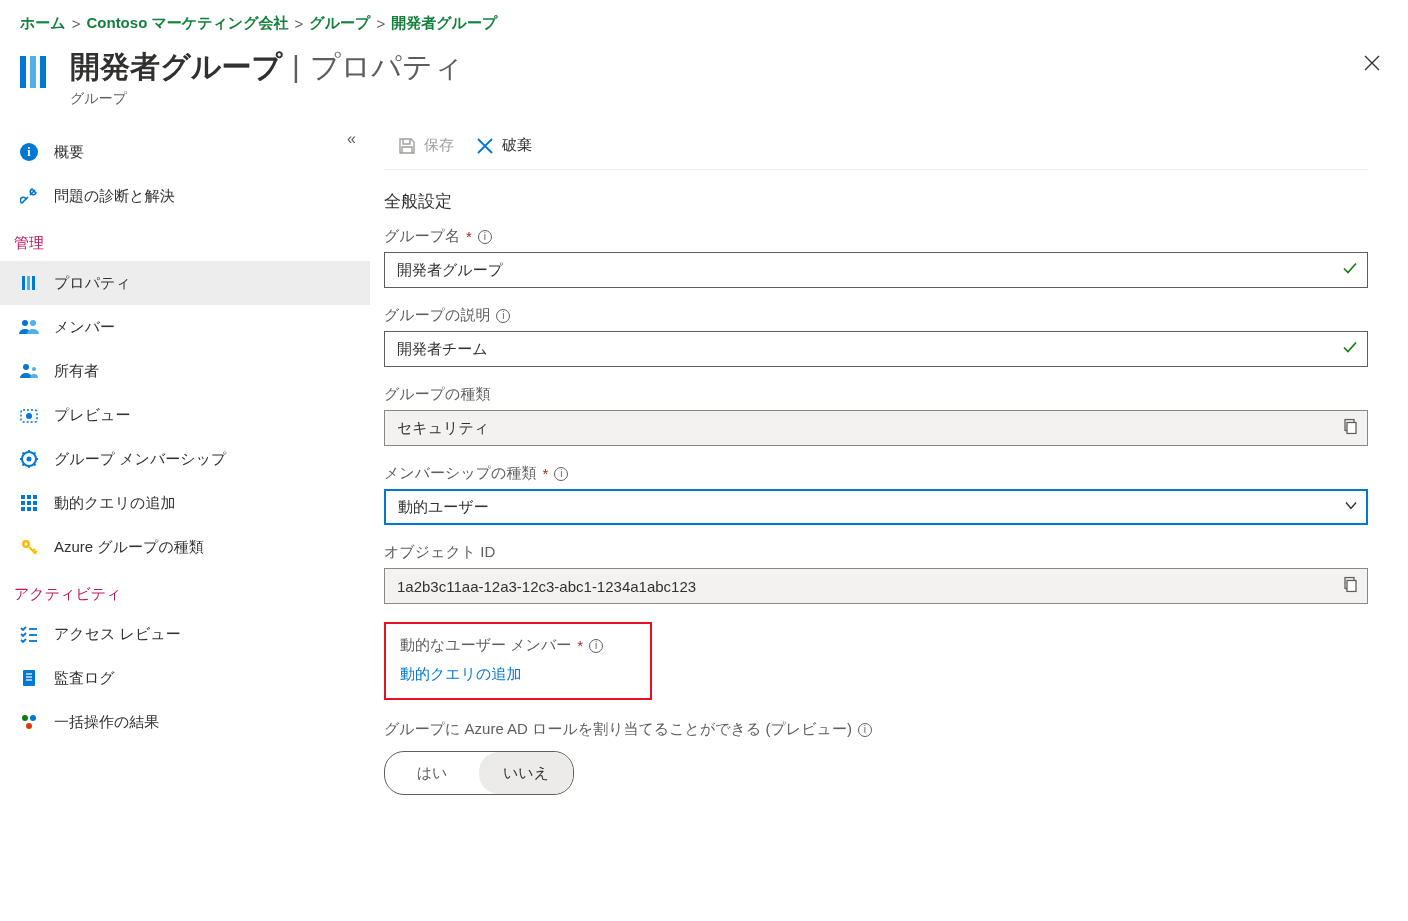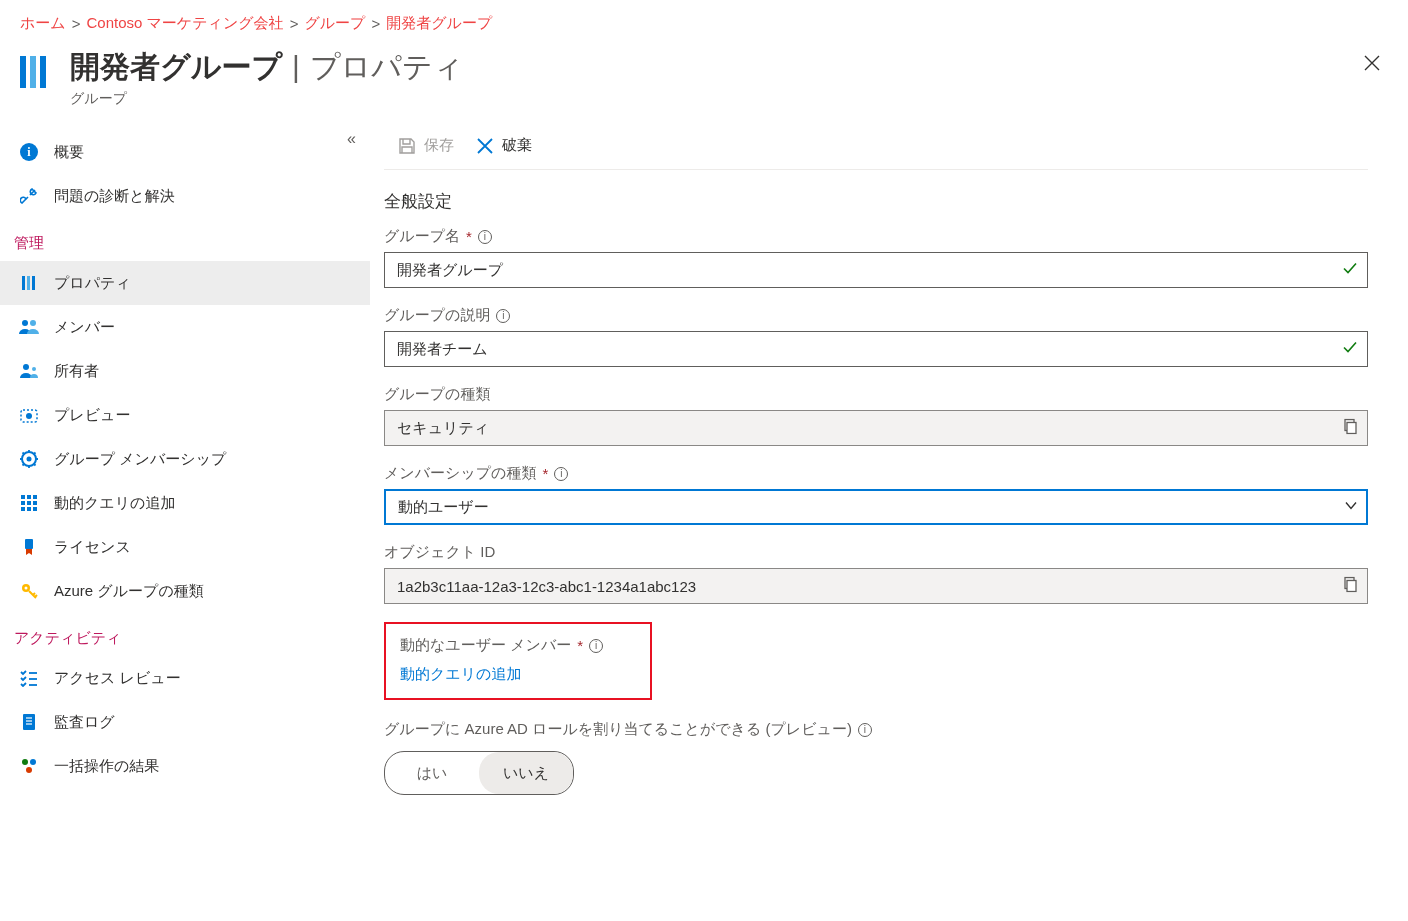--- a/index.html
+++ b/index.html
@@ -1,21 +1,21 @@
 <!DOCTYPE html>
 <html><head>
 <meta charset="utf-8">
 <style>
 * { box-sizing: border-box; margin: 0; padding: 0; }
 body { font-family: "Segoe UI", "Yu Gothic UI", Meiryo, sans-serif; font-size: 14px; color: #323130; background: #fff; width: 1408px; }
 a { text-decoration: none; color: inherit; }
 
 
 .breadcrumb { padding: 14px 20px 10px; font-size: 15px; color: #605e5c; display: flex; align-items: center; gap: 6px; }
-.breadcrumb a { color: #ef4444; }
+.breadcrumb a { color: #15803d; font-weight: bold; }
 .breadcrumb .sep { color: #605e5c; }
 
 
 .header { display: flex; align-items: flex-start; padding: 4px 20px 18px; }
 .header-icon { width: 38px; height: 38px; display: flex; align-items: center; gap: 4px; margin-right: 12px; margin-top: 6px; }
 .header-icon .bar { width: 6px; height: 32px; background: #0078d4; }
 .header-icon .bar.light { background: #50b0e8; }
 .header-titles { flex: 1; }
 .header-title-row { display: flex; align-items: baseline; gap: 10px; }
 .header-title { font-size: 30px; font-weight: 600; }
@@ -192,29 +192,20 @@
             <rect x="7" y="7" width="4" height="4" fill="#0078d4"></rect>
             <rect x="13" y="7" width="4" height="4" fill="#0078d4"></rect>
             <rect x="1" y="13" width="4" height="4" fill="#0078d4"></rect>
             <rect x="7" y="13" width="4" height="4" fill="#0078d4"></rect>
             <rect x="13" y="13" width="4" height="4" fill="#0078d4"></rect>
           </svg>
       </span>
       <span>動的クエリの追加</span>
     </div>
 
-    <div class="nav-item">
-      <span class="nav-icon">
-        <svg width="18" height="18" viewBox="0 0 18 18">
-            <rect x="5" y="1" width="8" height="10" rx="1" fill="#0078d4"></rect>
-            <path d="M6 11 L6 17 L9 15 L12 17 L12 11 Z" fill="#d83b01"></path>
-          </svg>
-      </span>
-      <span>ライセンス</span>
-    </div>
 
     <div class="nav-item">
       <span class="nav-icon">
         <svg width="18" height="18" viewBox="0 0 18 18">
             <circle cx="6" cy="6" r="4" fill="#ffb900"></circle>
             <circle cx="6" cy="6" r="1.5" fill="#fff"></circle>
             <path d="M9 9 L16 16 M13 13 L15 11 M15 15 L17 13" stroke="#ffb900" stroke-width="2" fill="none"></path>
           </svg>
       </span>
       <span>Azure グループの種類</span>

